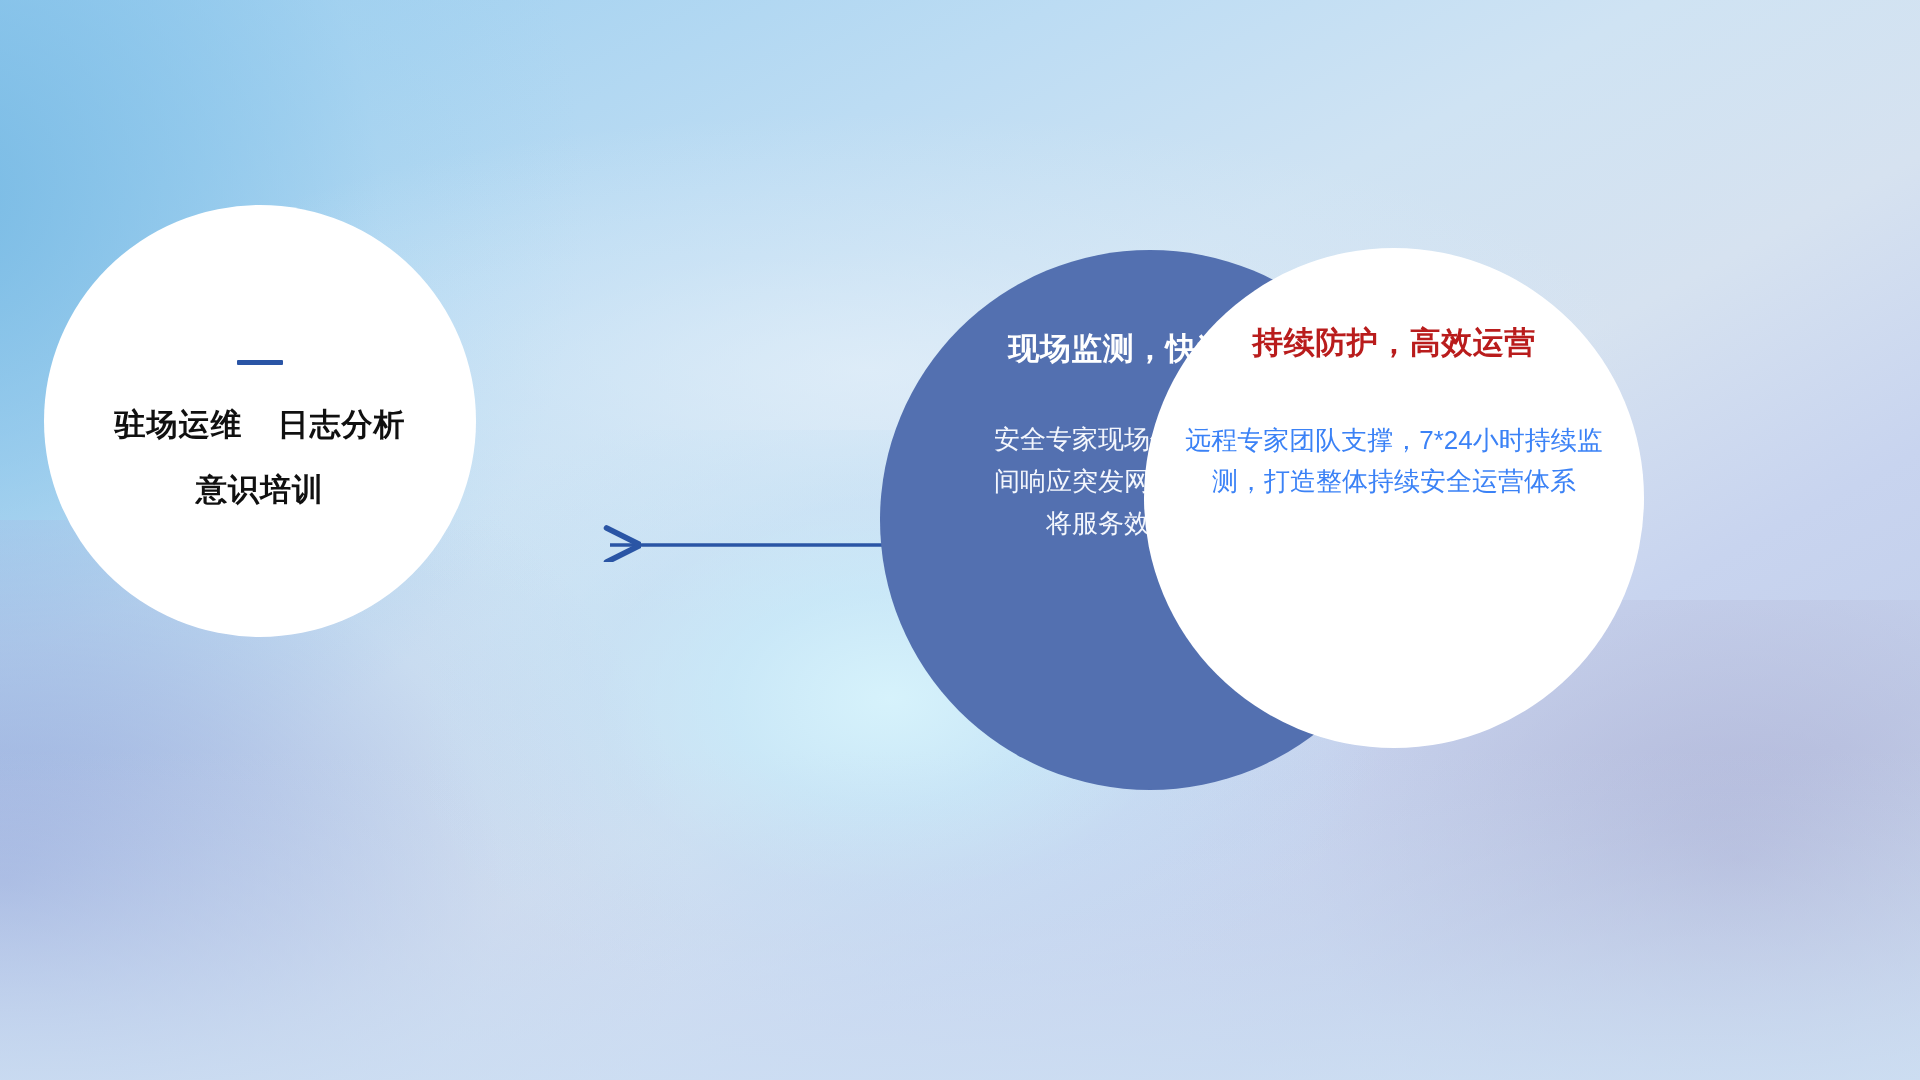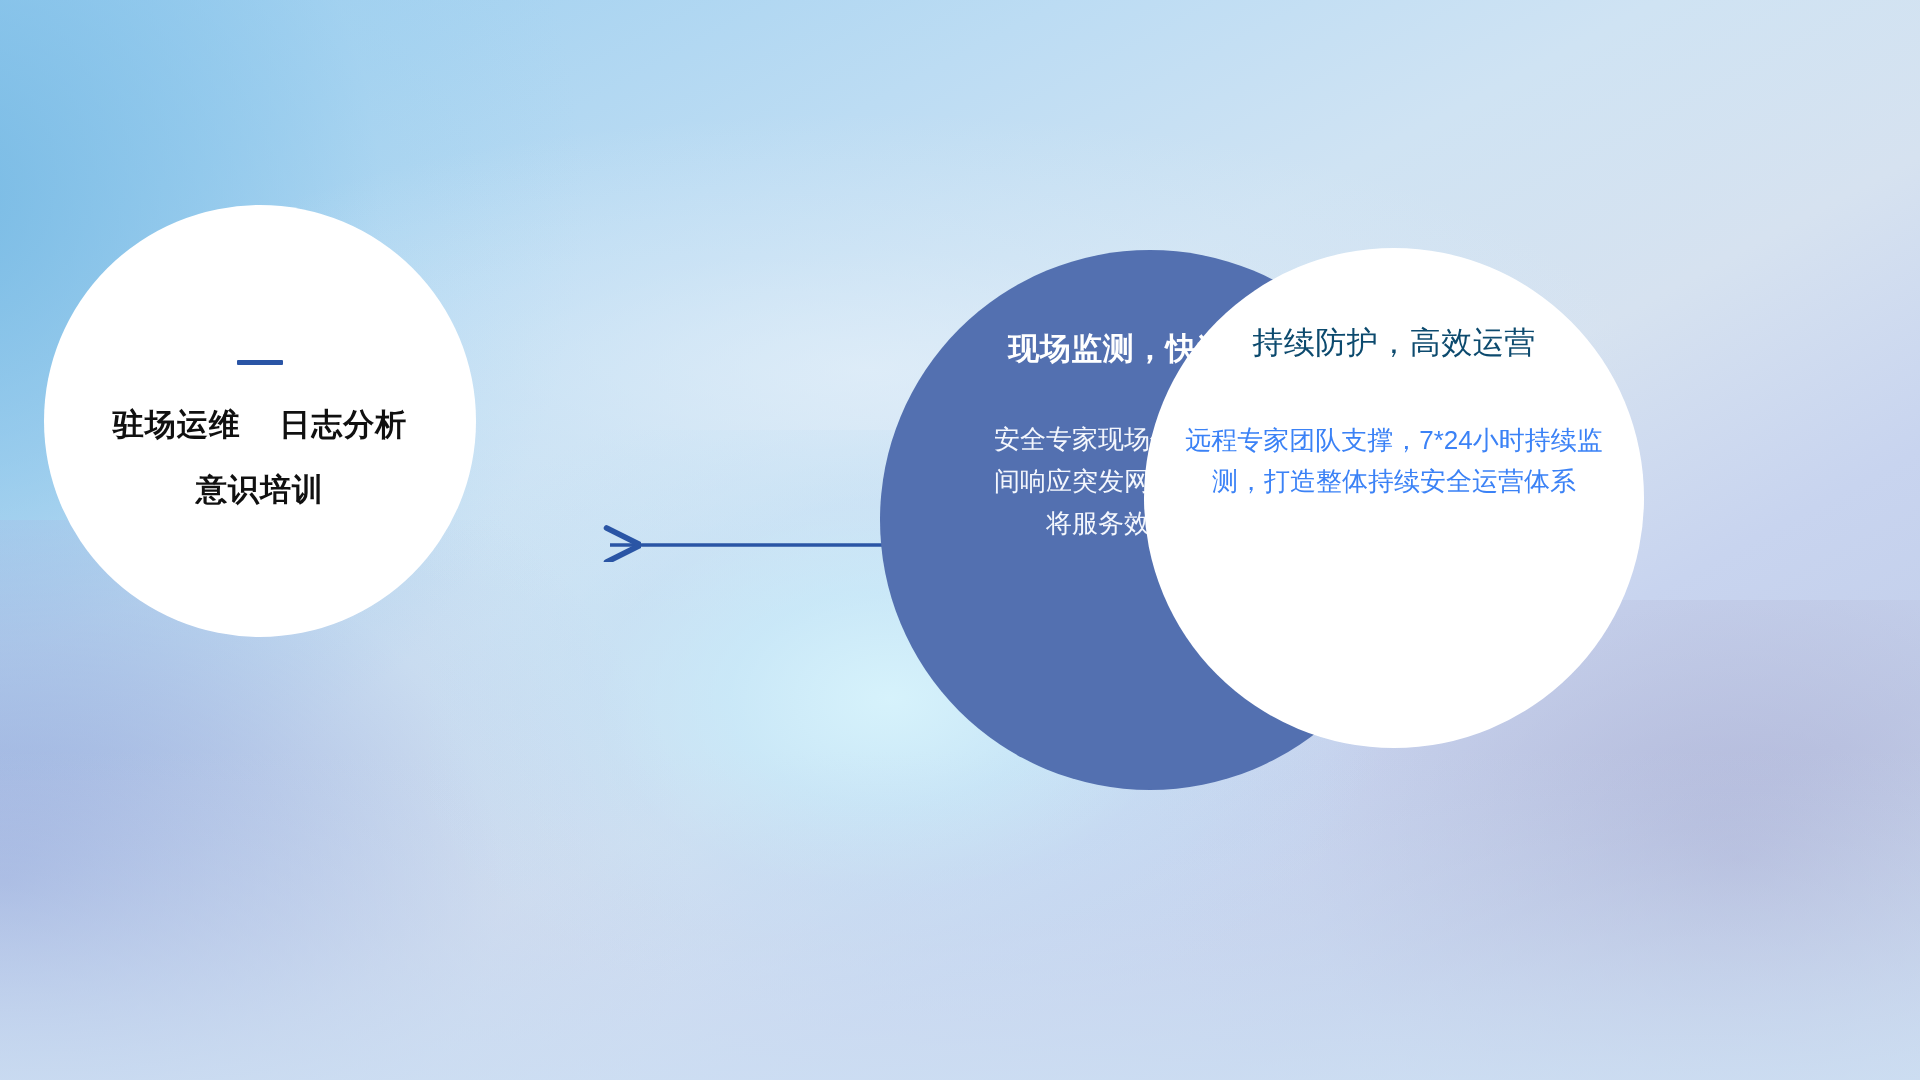--- a/index.html
+++ b/index.html
@@ -87,20 +87,21 @@
   
   #circle-left {
     left:44px; top:205px; width:432px; height:432px;
     background:#ffffff;
   }
   .left-inner {
     position:absolute; inset:0;
     display:flex; flex-direction:column;
     align-items:center; justify-content:center;
     padding-top:22px;
+    font-family:Liberation Serif, serif;
   }
   .dash {
     width:46px; height:5px; background:#2a55a5;
     border-radius:1px; margin-bottom:44px;
   }
   .left-lines { text-align:center; }
   .left-line {
     font-size:31px; font-weight:bold; color:#101010;
     letter-spacing:1px; line-height:1.0; margin-bottom:34px;
     white-space:pre;
@@ -133,21 +134,21 @@
     left:1144px; top:248px; width:500px; height:500px;
     background:#ffffff;
   }
   .right-inner {
     position:absolute; inset:0;
     display:flex; flex-direction:column;
     align-items:center; justify-content:flex-start;
     padding-top:74px;
   }
   .right-title {
-    font-size:31px; font-weight:normal; color:#0c4a6e;
+    font-size:31px; font-weight:bold; color:#b91c1c;
     letter-spacing:0.5px; white-space:nowrap;
   }
   .right-body {
     margin-top:56px; width:430px;
     font-size:26px; color:#3b82f6; line-height:1.58;
     text-align:center;
   }
 
   
   #flow-arrow {

